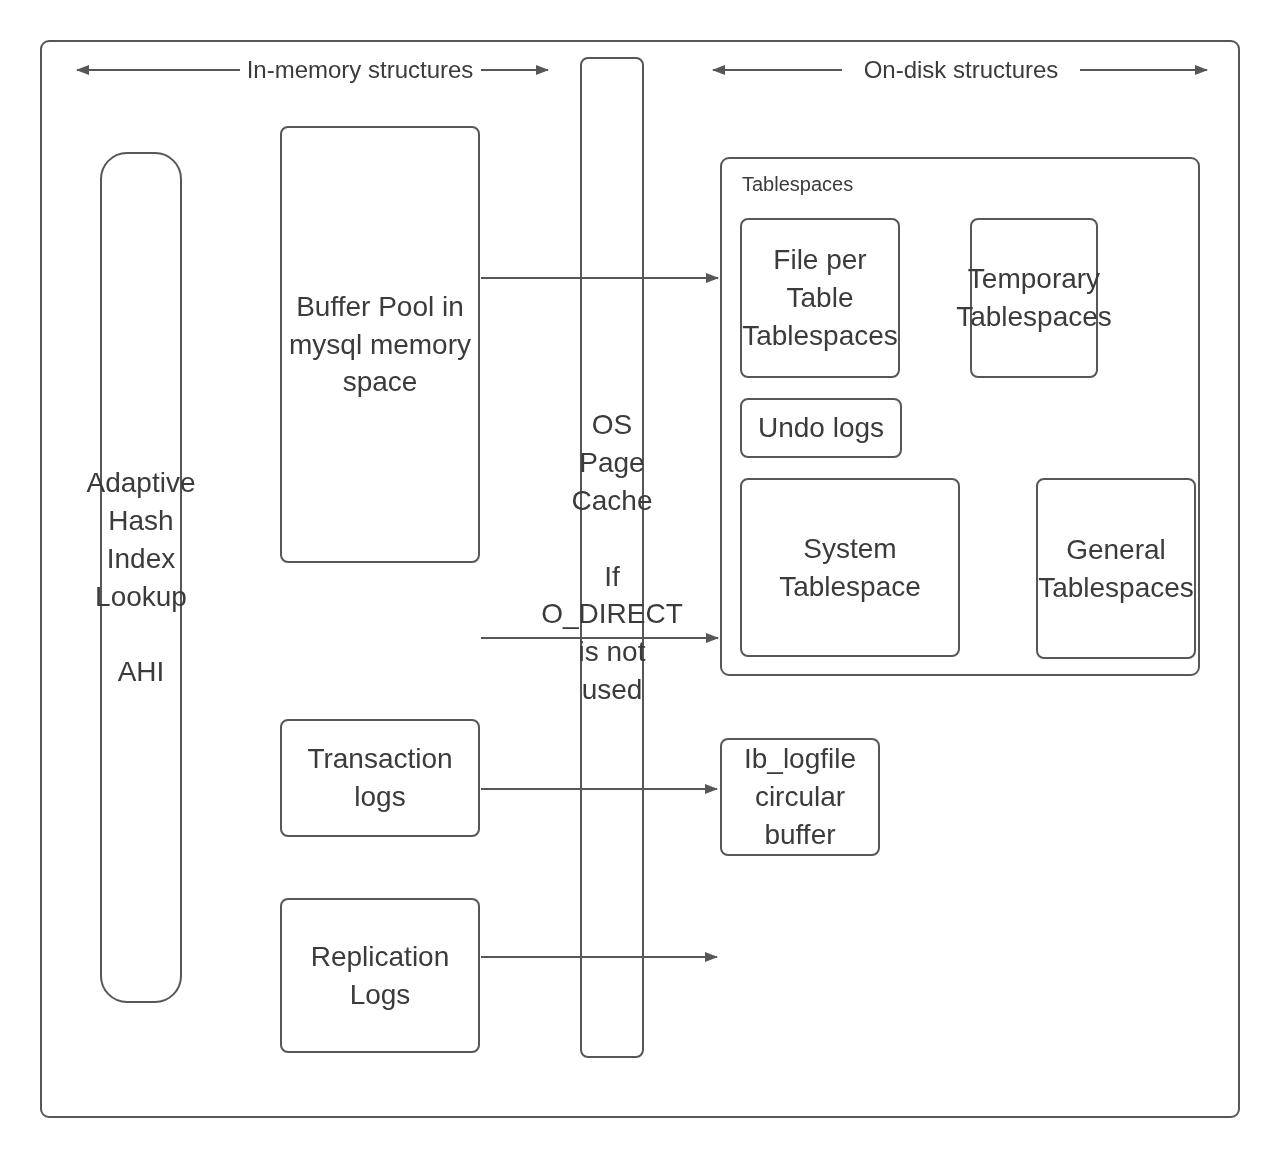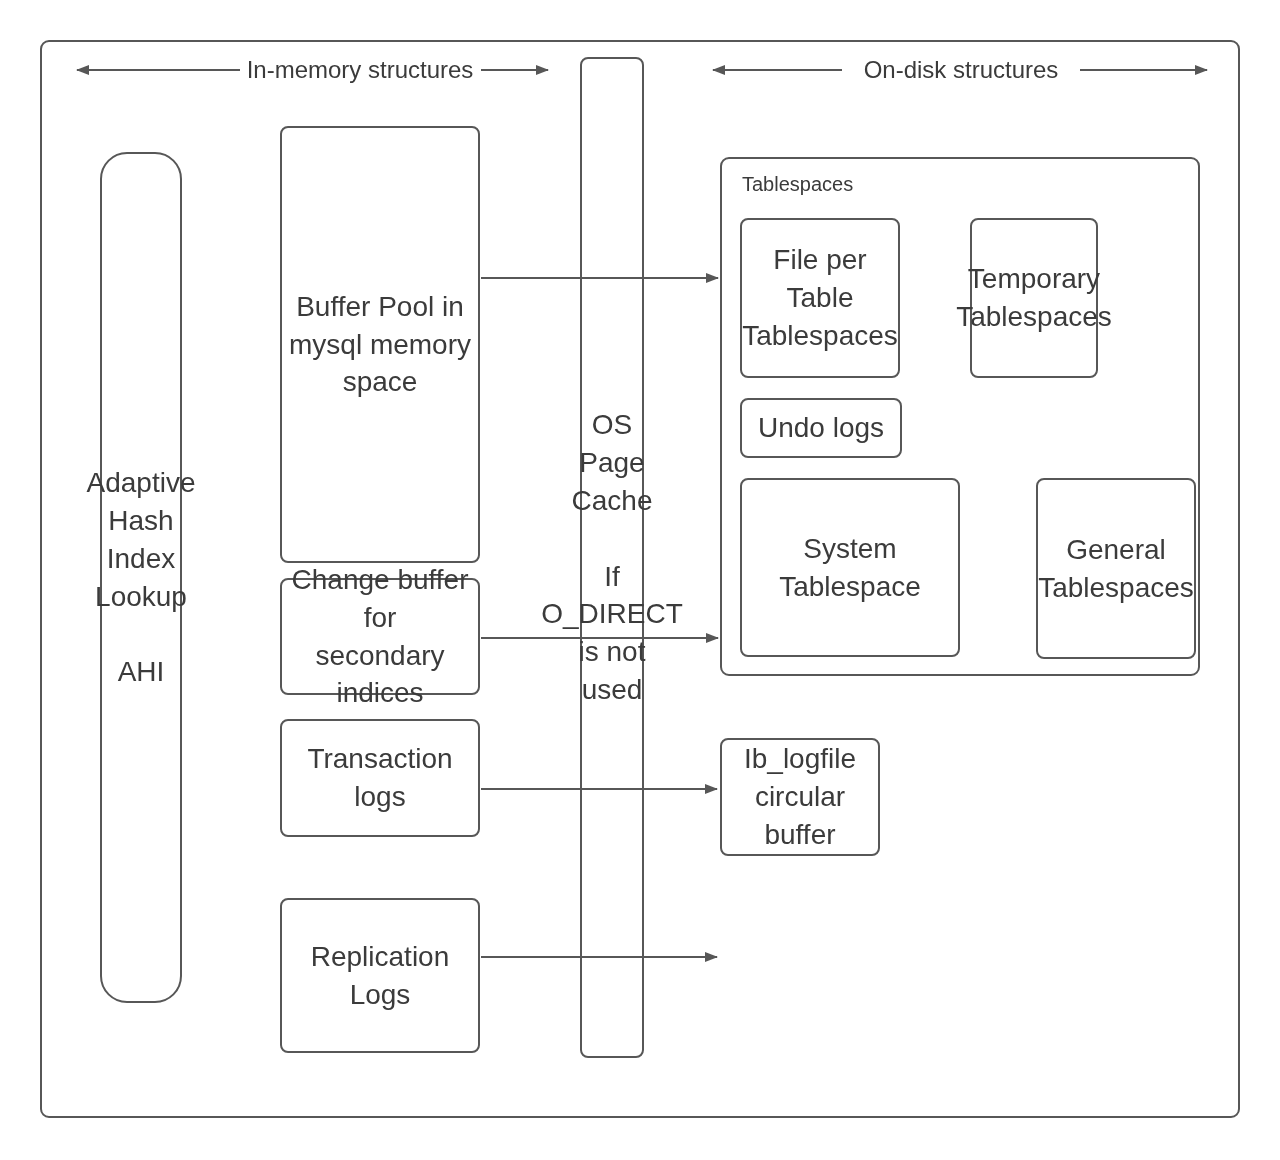--- a/index.html
+++ b/index.html
@@ -70,23 +70,20 @@
 Hash
 Index
 Lookup
 
 AHI</div>
 
   <div class="node" style="left:280px;top:118px;width:200px;height:437px;margin-top:8px;">Buffer Pool in
 mysql memory
 space</div>
 
-  <div class="node" style="left:280px;top:578px;width:200px;height:117px;">Change buffer for
-secondary
-indices</div>
 
   <div class="node" style="left:280px;top:719px;width:200px;height:118px;">Transaction logs</div>
 
   <div class="node" style="left:280px;top:898px;width:200px;height:155px;">Replication Logs</div>
 
   <div class="node" style="left:580px;top:57px;width:64px;height:1001px;">OS
 Page
 Cache
 
 If

